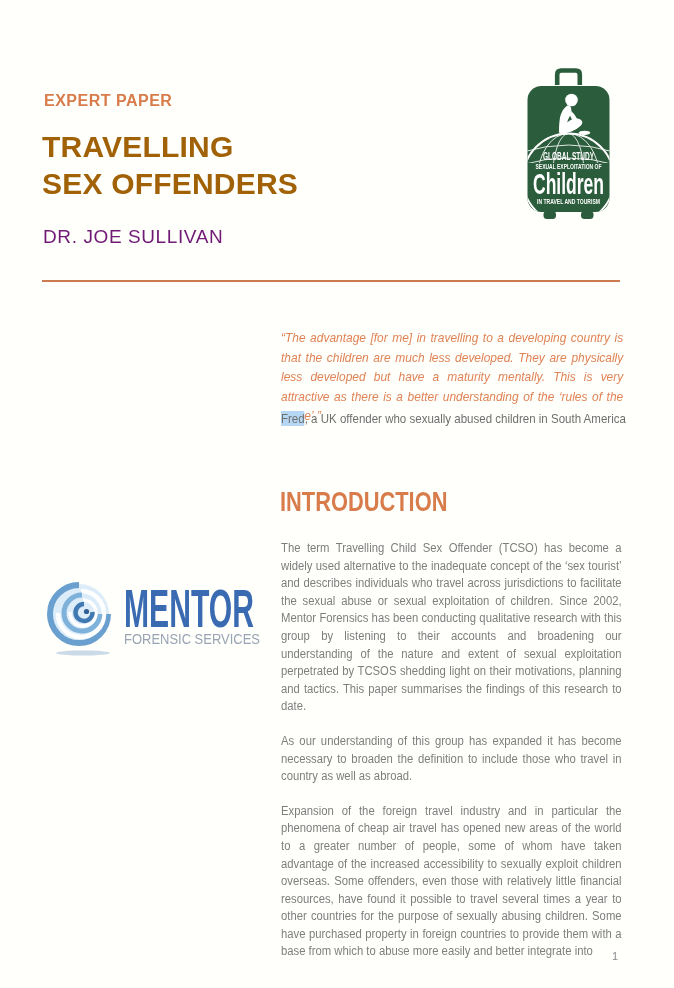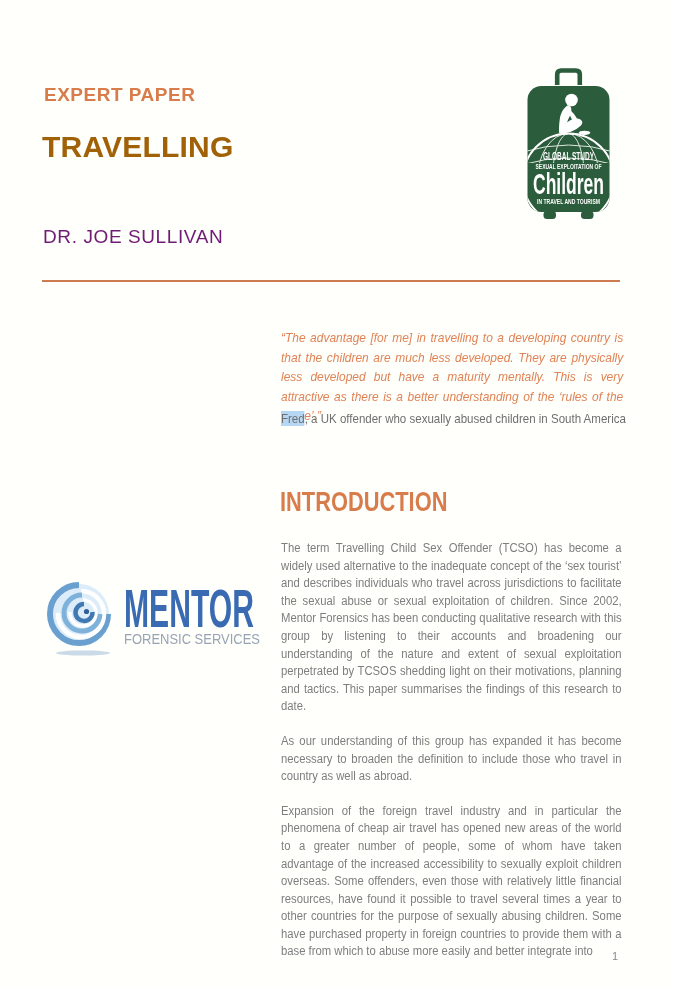--- a/index.html
+++ b/index.html
@@ -1,22 +1,22 @@
 <!DOCTYPE html>
 <html><head>
 <meta charset="utf-8">
 <style>
   html,body{margin:0;padding:0;background:#fffffd;}
   .page{
     position:relative;width:674px;height:988px;background:#fffffc;
     font-family:"Liberation Sans","DejaVu Sans",sans-serif;overflow:hidden;
   }
   .kicker{
-    position:absolute;left:44px;top:84px;
-    font-size:19px;font-weight:bold;letter-spacing:.5px;color:#d87c4b;
+    position:absolute;left:44px;top:92px;
+    font-size:16px;font-weight:bold;letter-spacing:.5px;color:#d87c4b;
   }
   .title{
     position:absolute;left:42px;top:128px;margin:0;
     font-size:30px;font-weight:bold;line-height:37px;letter-spacing:.2px;color:#a16207;
   }
   .author{
     position:absolute;left:43px;top:226px;
     font-size:19px;font-weight:400;letter-spacing:.6px;color:#701a75;
   }
   .suitcase{position:absolute;left:527px;top:66px;width:83px;height:155px;}
@@ -57,21 +57,21 @@
     position:absolute;left:612px;top:950px;font-size:11px;color:#8a8a8a;
   }
 </style>
 </head>
 <body>
 
 <div class="page">
 
   <div class="kicker">EXPERT PAPER</div>
 
-  <h1 class="title"><span>TRAVELLING</span><br></h1>
+  <h1 class="title"><span>TRAVELLING</span><br><span>SEX OFFENDERS</span></h1>
 
   <div class="author">DR. JOE SULLIVAN</div>
 
   <svg class="suitcase" viewBox="0 0 83 155">
     <defs>
       <clipPath id="bodyClip">
           <rect x="0.5" y="20" width="82" height="126" rx="14"></rect>
         </clipPath>
       <clipPath id="globeTop">
           <rect x="-6" y="60" width="96" height="37"></rect>

